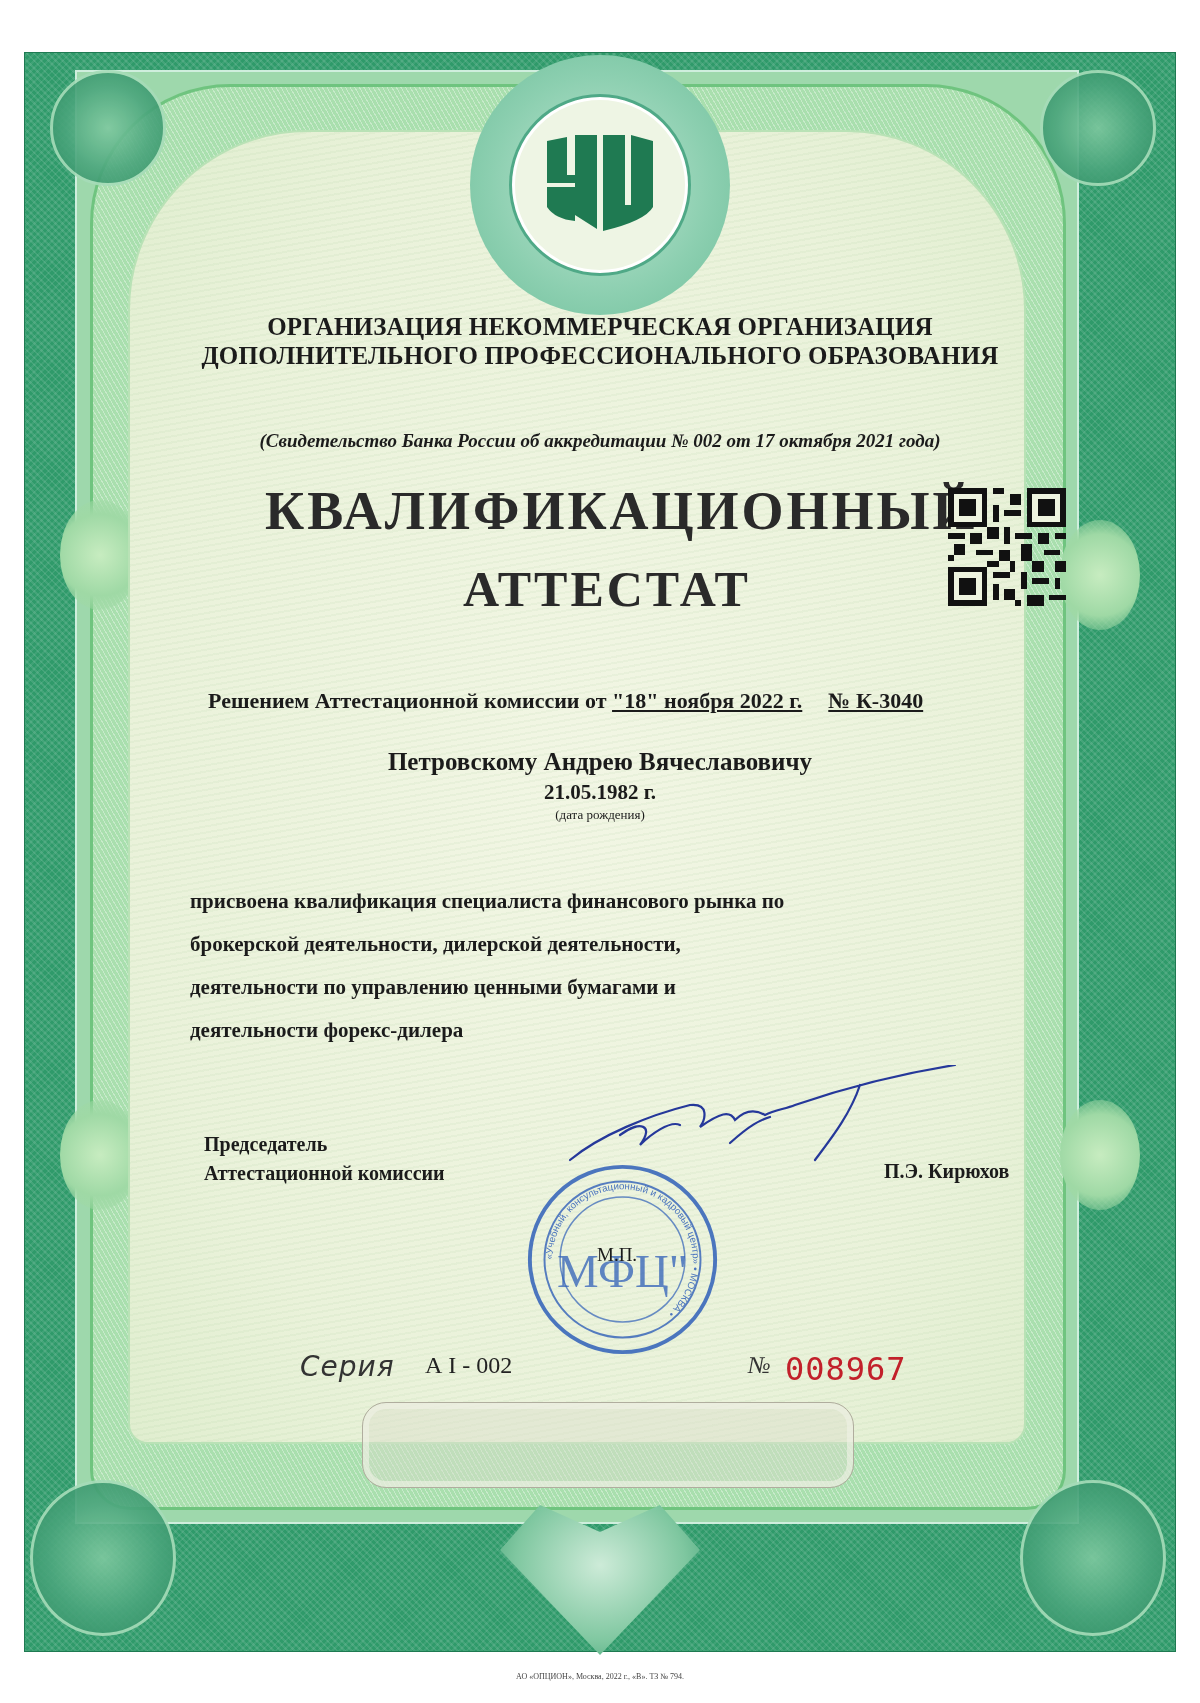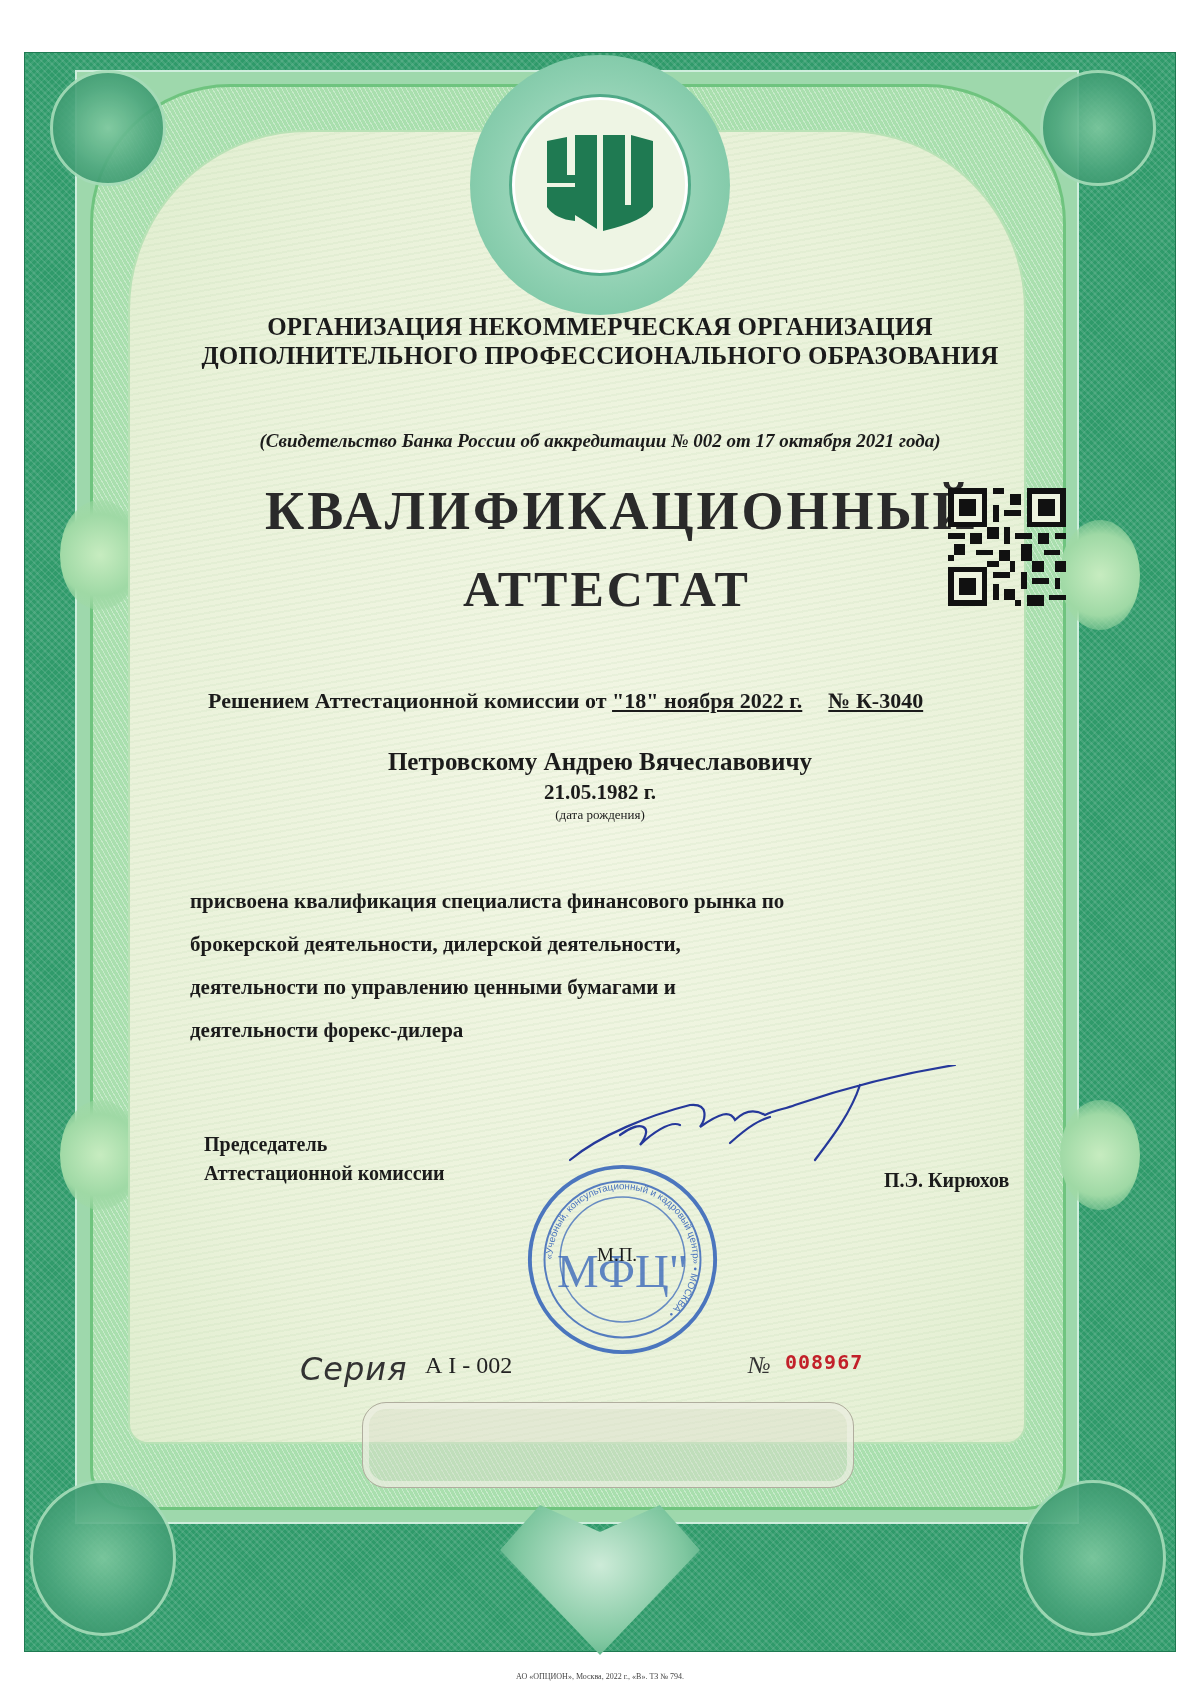--- a/index.html
+++ b/index.html
@@ -58,30 +58,30 @@
   .decision .num { margin-left: 26px; text-decoration: underline; }
 
   .name { top: 748px; font-size: 25px; font-weight: bold; }
   .dob { top: 780px; font-size: 21px; font-weight: bold; text-align: center; }
   .dob-label { top: 807px; font-size: 13px; }
 
   .qual { position: absolute; left: 190px; top: 880px; font-size: 21px; font-weight: bold; color: #1b1b1b; line-height: 43px; }
   .qual div { white-space: nowrap; }
 
   .chair { position: absolute; left: 188px; top: 1130px; font-size: 20px; font-weight: bold; color: #1b1b1b; line-height: 29px; margin-left: 16px; }
-  .signer { position: absolute; left: 884px; top: 1160px; font-size: 20px; font-weight: bold; color: #1b1b1b; margin-top: 9px; }
+  .signer { position: absolute; left: 884px; top: 1160px; font-size: 20px; font-weight: bold; color: #1b1b1b; }
 
   .stamp { position: absolute; left: 525px; top: 1162px; width: 195px; height: 195px; }
   .mp { position: absolute; left: 597px; top: 1244px; font-size: 19px; color: #1b1b1b; }
   .signature { position: absolute; left: 560px; top: 1065px; width: 400px; height: 110px; }
 
-  .series-label { position: absolute; left: 300px; top: 1350px; font-size: 32px; font-style: italic; font-family: "DejaVu Sans", sans-serif; color: #333; letter-spacing: 1px; }
+  .series-label { position: absolute; left: 300px; top: 1350px; font-size: 28px; font-style: italic; font-family: "DejaVu Sans", sans-serif; color: #333; letter-spacing: 1px; }
   .series-value { position: absolute; left: 425px; top: 1352px; font-size: 24px; color: #222; }
   .no-label { position: absolute; left: 748px; top: 1352px; font-size: 24px; font-style: italic; color: #333; }
-  .no-value { position: absolute; left: 785px; top: 1350px; font-size: 20px; color: #c2202a; font-family: "DejaVu Sans Mono", monospace; letter-spacing: 1px; font-weight: bold; }
+  .no-value { position: absolute; left: 785px; top: 1350px; font-size: 32px; color: #c2202a; font-family: "DejaVu Sans Mono", monospace; letter-spacing: 1px; }
 
   .blank-box { position: absolute; left: 362px; top: 1402px; width: 490px; height: 84px;
     border: 1px solid #b0ad9e; border-radius: 24px; background: rgba(220,222,205,0.45);
     box-shadow: inset 0 0 0 6px rgba(240,242,230,0.6); }
 
   .imprint { position: absolute; left: 0; width: 1200px; top: 1672px; text-align: center; font-size: 8px; color: #444; }
 </style>
 </head>
 <body>
 

